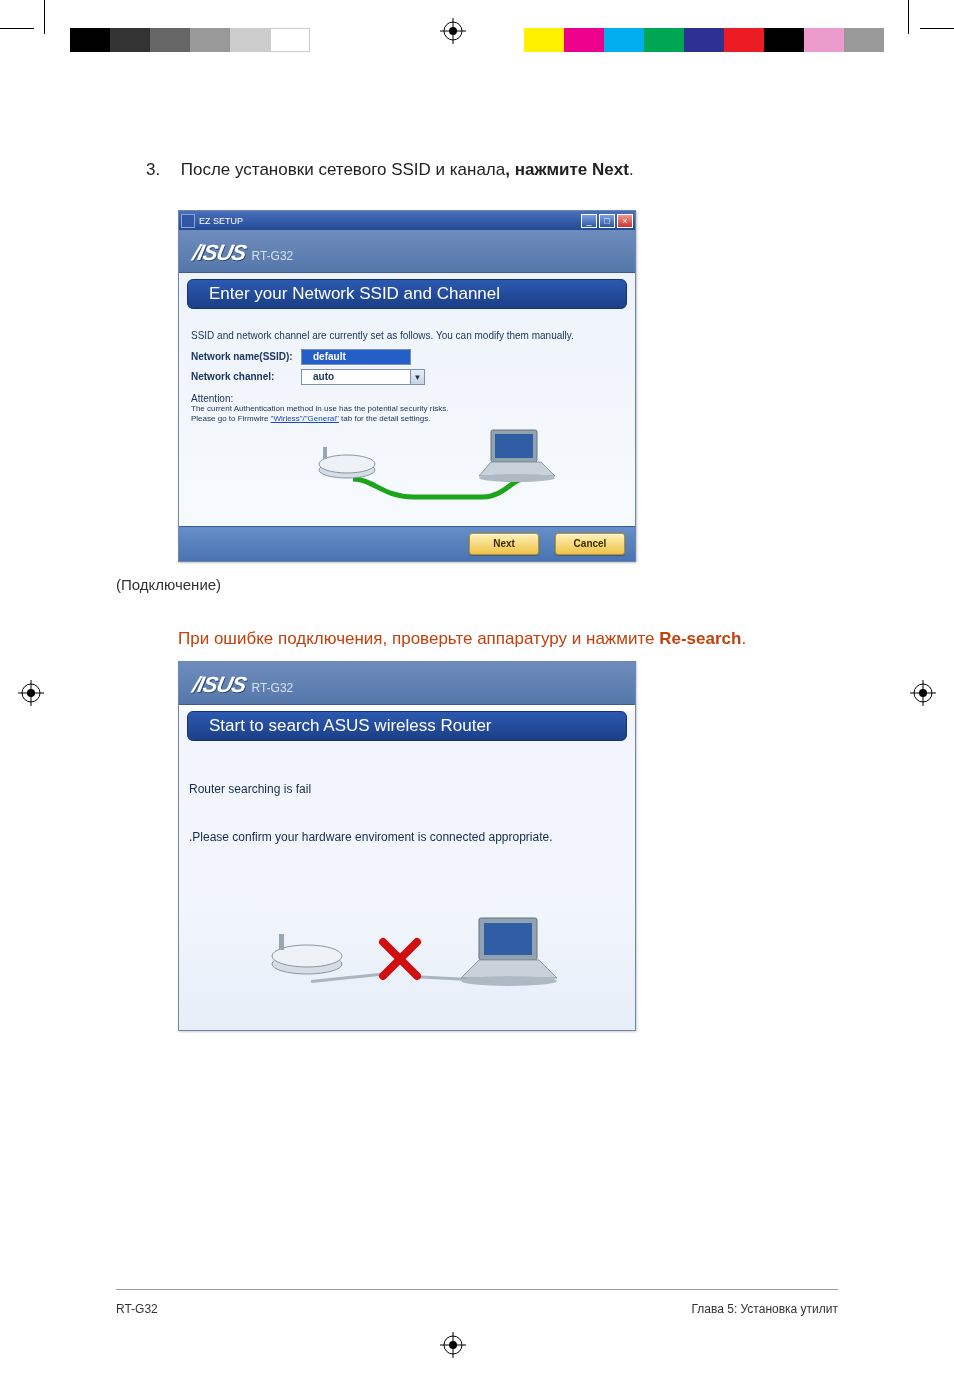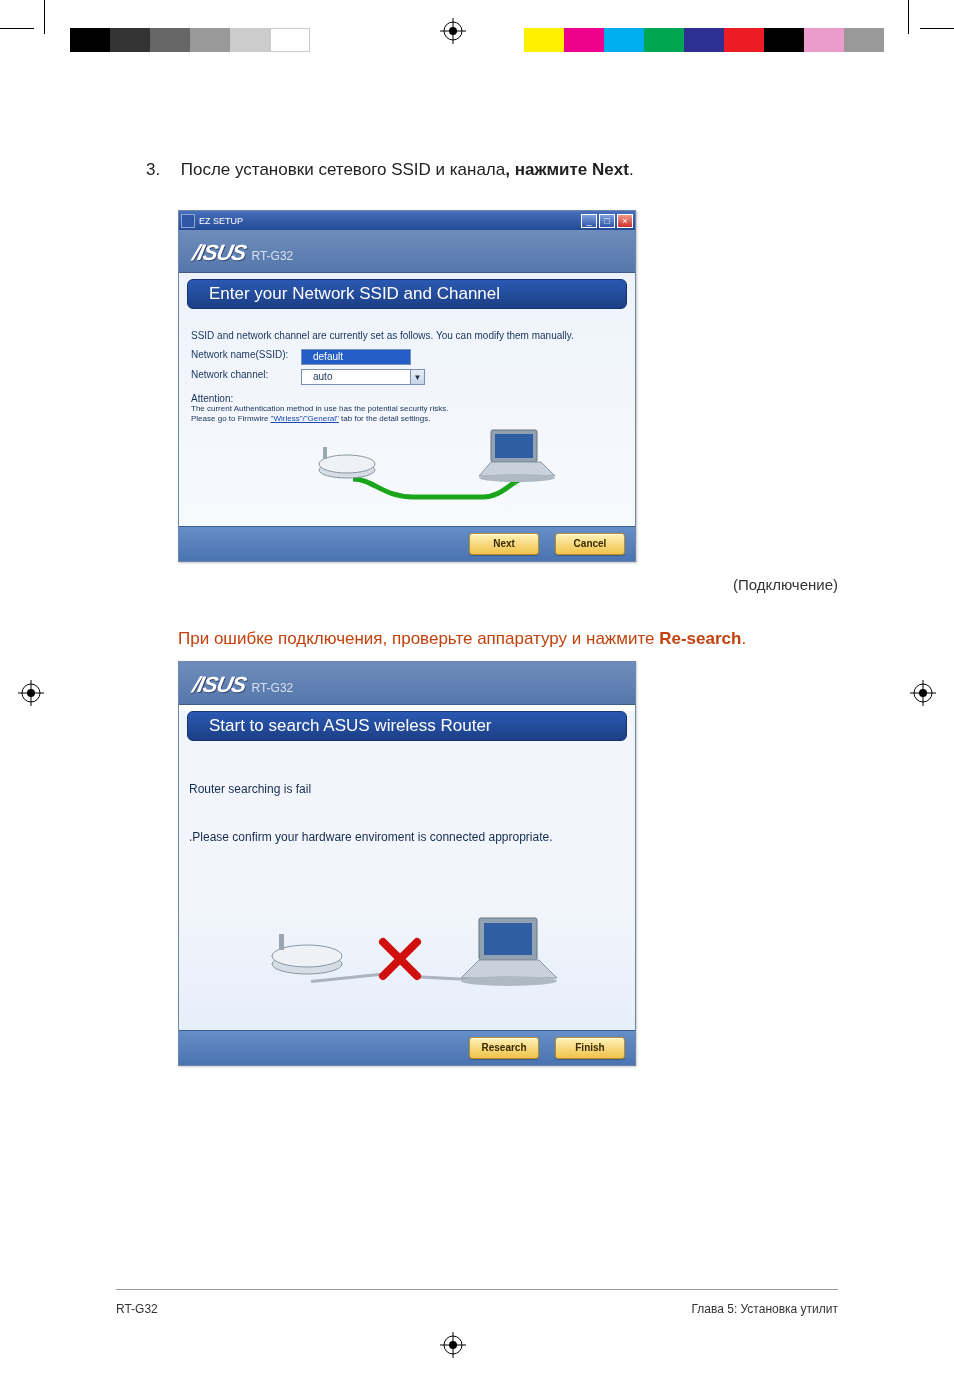--- a/index.html
+++ b/index.html
@@ -62,21 +62,21 @@
   .panel-body{
     background:linear-gradient(#eef3fb,#f7fafd);
     padding:6px 8px 8px 8px;
   }
   .bluebar{
     background:linear-gradient(#2b59b2,#1c3f86);
     color:#fff; font-size:17px; padding:4px 21px; border:1px solid #14346e;
     border-radius:6px;
   }
   .info{font-size:10px;color:#1e3860;padding:20px 4px 4px 4px;line-height:1.35;}
-  .formrow{display:flex;font-size:10px;color:#1e3860;padding:2px 4px;}
+  .formrow{display:flex;align-items:center;font-size:10px;color:#1e3860;padding:2px 4px;font-weight:bold;}
   .formrow .lbl{width:110px;}
   .tb{background:#fff;border:1px solid #7a91b5;font-size:10px;padding:1px 11px;width:110px;height:16px;}
   .tb.sel{background:#245ec7;color:#fff;}
   .dd{display:flex;}
   .dd .arrow{width:14px;height:16px;border:1px solid #7a91b5;border-left:none;background:linear-gradient(#e9eff8,#c6d3e6);font-size:8px;line-height:15px;text-align:center;color:#234;}
   .attn-h{font-size:10px;color:#16305a;padding:6px 4px 0 4px;}
   .attn{font-size:8px;color:#16305a;padding:0 4px;line-height:1.25;}
   .attn .lnk{color:#1646b8;text-decoration:underline;}
 
   .diagram{
@@ -92,21 +92,21 @@
     padding:6px 10px; display:flex; justify-content:flex-end; gap:16px;
     border-top:1px solid #3a5d93;
   }
   .wbtn{
     width:70px;height:22px;border:1px solid #b58f2a;border-radius:3px;
     background:linear-gradient(#fff1b6,#f0c24a);
     font-size:10px;color:#3a2a00;text-align:center;line-height:20px;font-weight:bold;
     box-shadow:inset 0 1px 0 #fff8de,0 1px 1px rgba(0,0,0,.25);
   }
 
-  .caption{text-align:right;font-size:15px;color:#333;margin:14px 0 36px 0;}
+  .caption{text-align:left;font-size:15px;color:#333;margin:14px 0 36px 0;}
 
   
   .para2{font-size:17px;color:#c2410c;margin-left:62px;margin-bottom:12px;}
 
   
   .shot2{
     width:458px;margin-left:62px;border:1px solid #6b87aa;box-shadow:1px 1px 2px rgba(0,0,0,.2);
   }
   .panel2-body{
     background:linear-gradient(#f2f6fc 0%,#f2f6fc 60%,#e6eef9 100%);
@@ -288,24 +288,20 @@
           <line x1="40" y1="6" x2="6" y2="40" stroke="#d10f0f" stroke-width="8" stroke-linecap="round"></line>
         </svg>
         <svg class="laptop2" width="100" height="72">
           <rect x="20" y="2" width="58" height="42" rx="2" fill="#93a2b1" stroke="#66727f"></rect>
           <rect x="25" y="7" width="48" height="32" fill="#2f5ea5"></rect>
           <polygon points="2,62 98,62 80,44 20,44" fill="#c9d2da" stroke="#8a96a3"></polygon>
           <ellipse cx="50" cy="65" rx="48" ry="5" fill="#aeb9c3"></ellipse>
         </svg>
       </div>
     </div>
-    <div class="btnbar">
-      <div class="wbtn">Research</div>
-      <div class="wbtn">Finish</div>
-    </div>
   </div>
 
 
   <div class="pg-footer">
     <span>RT-G32</span>
     <span>Глава 5: Установка утилит</span>
   </div>
 </div>
 
 </body></html>

